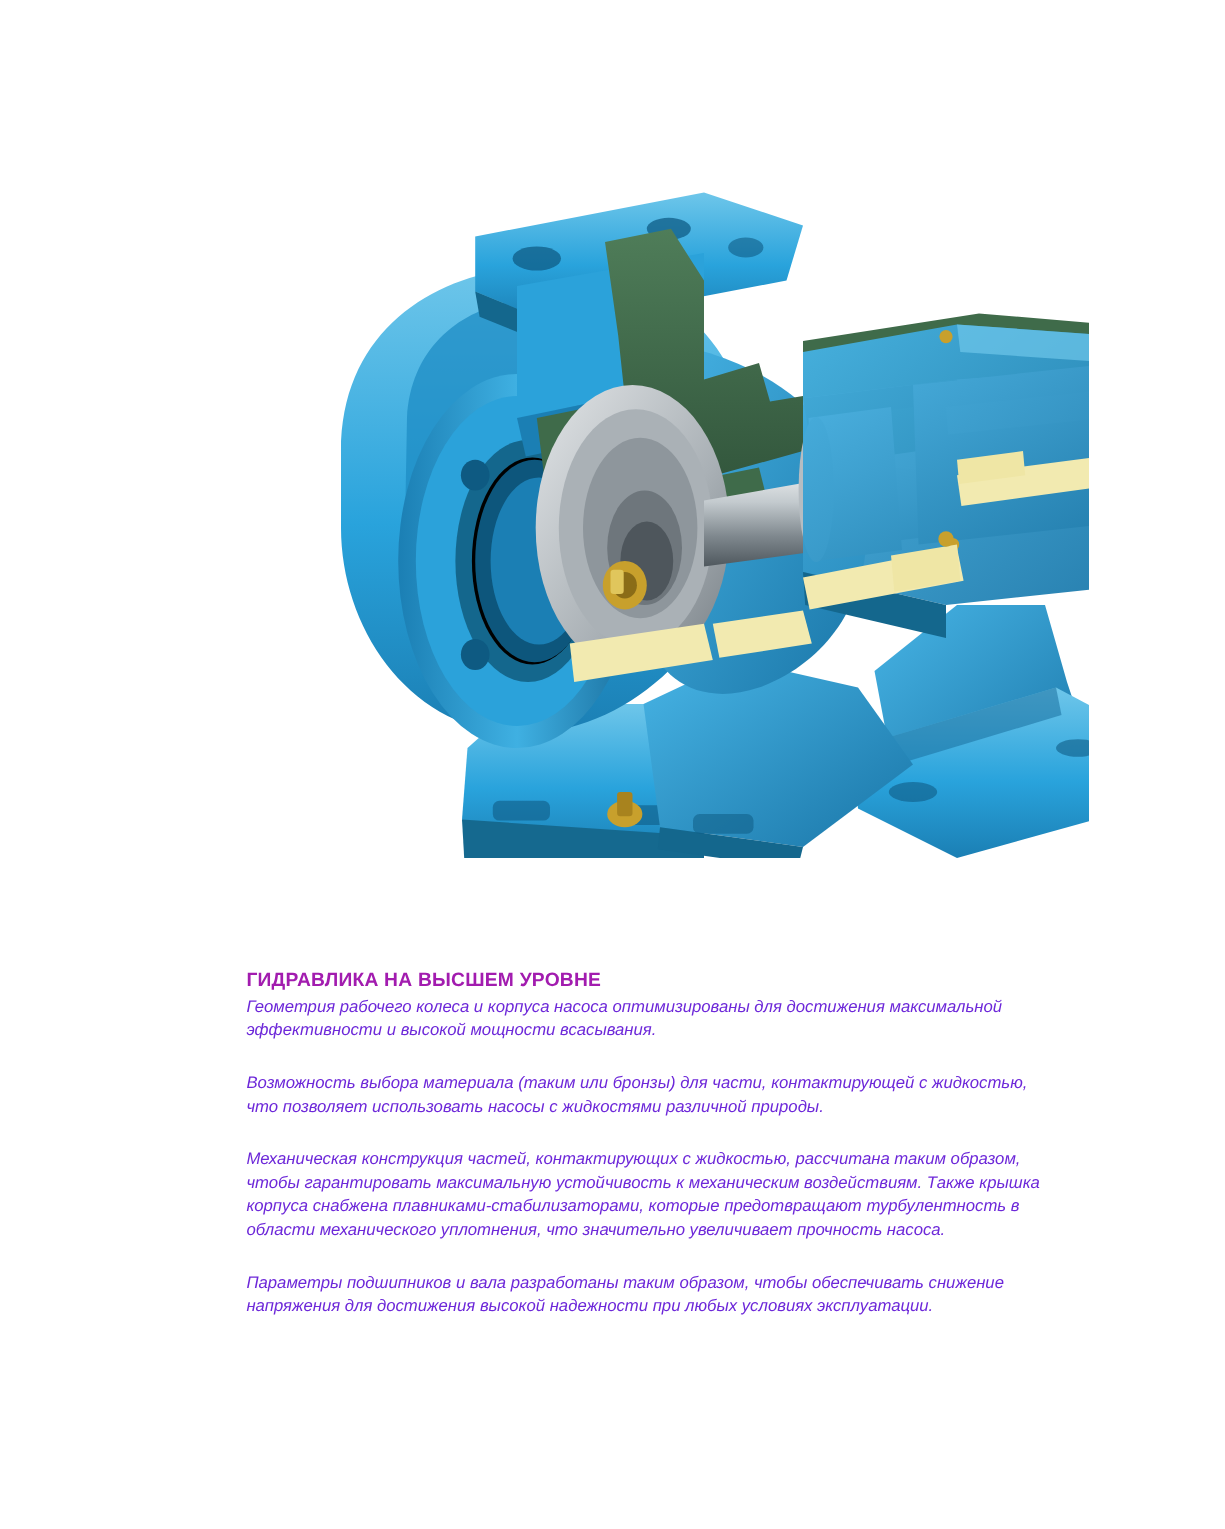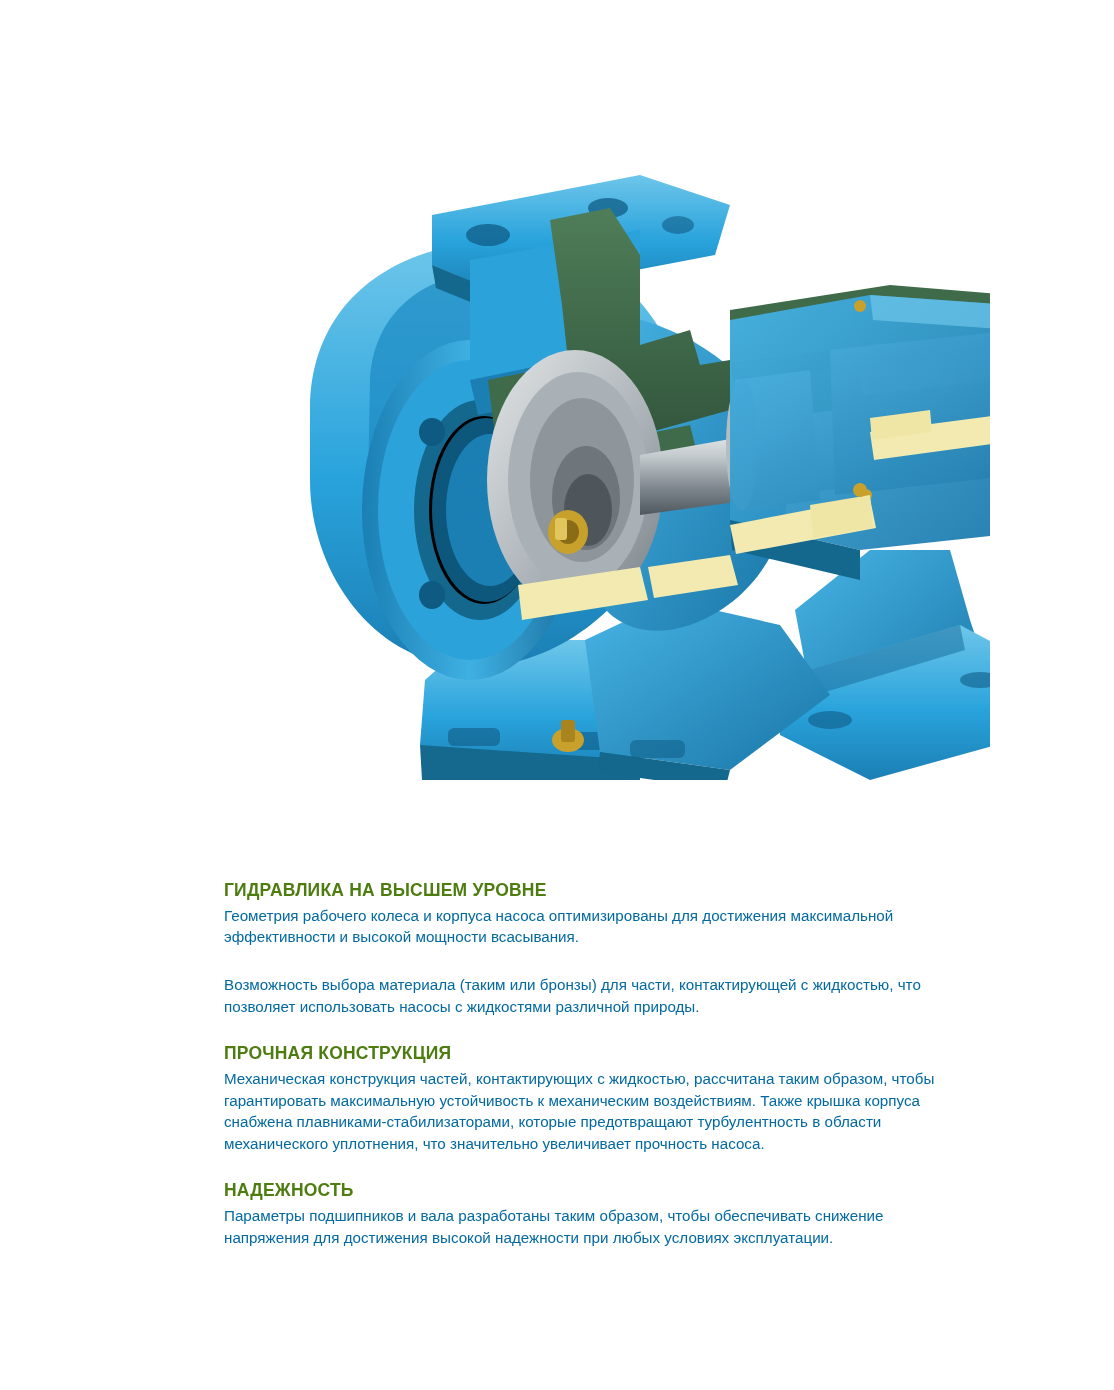--- a/index.html
+++ b/index.html
@@ -42,28 +42,29 @@
   }
   .section:last-child {
     margin-bottom: 0;
   }
   .section-title {
     font-size: 17.5px;
     font-weight: bold;
     letter-spacing: 0.2px;
     margin: 0 0 3px 0;
     line-height: 1.25;
-    color: #4d7c0f;
+    color: #a21caf;
   }
   .section-body {
     font-size: 15.2px;
     line-height: 1.42;
     margin: 0;
-    color: #0369a1;
+    color: #6d28d9;
     max-width: 730px;
+    font-style: italic;
   }
 </style>
 </head>
 <body>
 
 <div class="illustration">
   <svg viewBox="0 0 820 700" xmlns="http://www.w3.org/2000/svg">
     <defs>
       <linearGradient id="blueA" x1="0" y1="0" x2="0" y2="1">
         <stop offset="0%" stop-color="#6ec6ea"></stop>
@@ -219,22 +220,20 @@
   <div class="section">
     <h2 class="section-title">ГИДРАВЛИКА НА ВЫСШЕМ УРОВНЕ</h2>
     <p class="section-body">Геометрия рабочего колеса и корпуса насоса оптимизированы для достижения максимальной эффективности и высокой мощности всасывания.</p>
   </div>
 
   <div class="section">
     <p class="section-body">Возможность выбора материала (таким или бронзы) для части, контактирующей с жидкостью, что позволяет использовать насосы с жидкостями различной природы.</p>
   </div>
 
   <div class="section">
-    <h2 class="section-title">ПРОЧНАЯ КОНСТРУКЦИЯ</h2>
     <p class="section-body">Механическая конструкция частей, контактирующих с  жидкостью, рассчитана таким образом, чтобы  гарантировать максимальную устойчивость к механическим воздействиям. Также крышка корпуса снабжена плавниками-стабилизаторами, которые предотвращают турбулентность в области механического уплотнения, что значительно увеличивает прочность насоса.</p>
   </div>
 
   <div class="section">
-    <h2 class="section-title">НАДЕЖНОСТЬ</h2>
     <p class="section-body">Параметры подшипников и вала разработаны таким образом, чтобы обеспечивать снижение напряжения для достижения высокой надежности при любых условиях эксплуатации.</p>
   </div>
 
 </div>
 
 </body></html>

